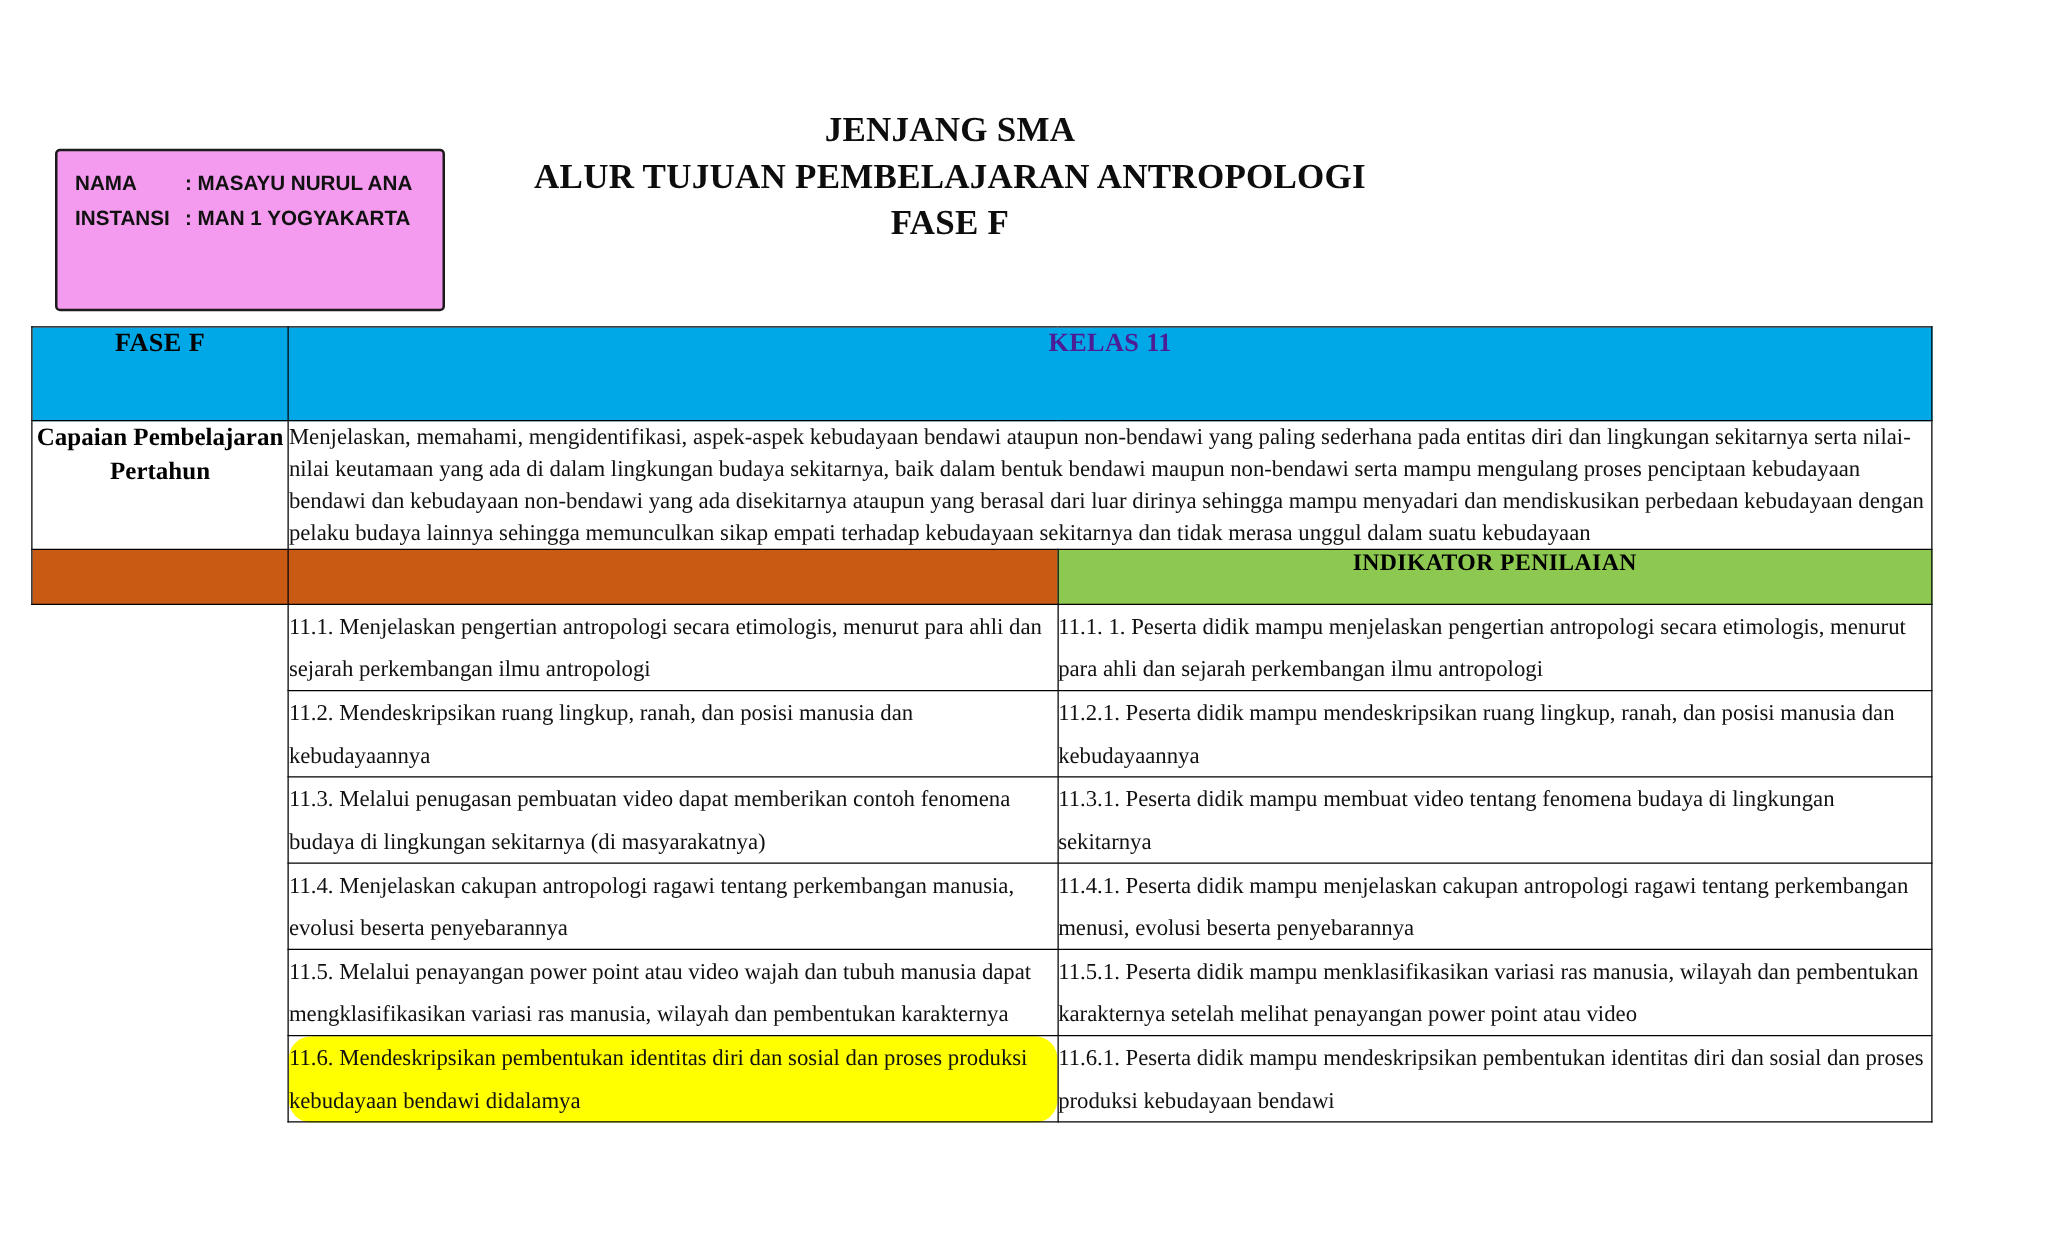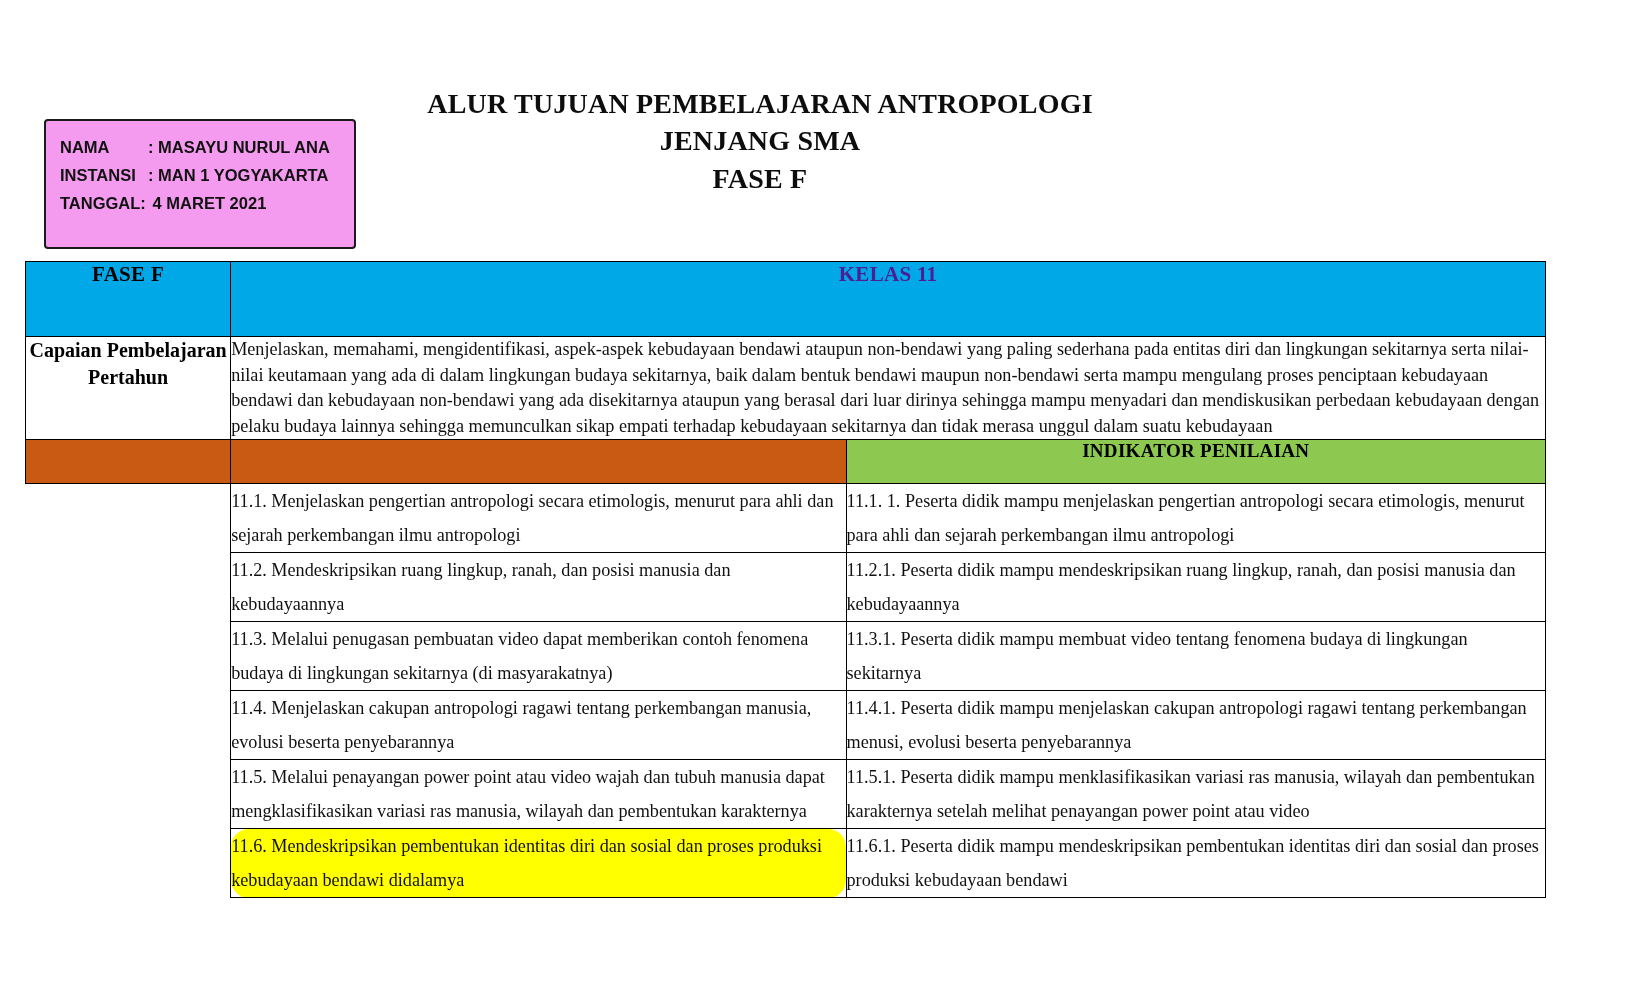--- a/index.html
+++ b/index.html
@@ -162,35 +162,32 @@
     border-radius: 18px;
   }
   .indikator-cell.mid {
     vertical-align: middle;
   }
 </style>
 </head>
 <body>
 
 <div class="title-block">
+  <div class="title-line title-line-2">JENJANG SMA</div>
   <div class="title-line title-line-1">ALUR TUJUAN  PEMBELAJARAN ANTROPOLOGI</div>
-  <div class="title-line title-line-2">JENJANG SMA</div>
   <div class="title-line title-line-3">FASE F</div>
 </div>
 
 <div class="info-box">
   <div class="info-row">
     <span class="info-label">NAMA</span><span>: </span><span>MASAYU NURUL ANA</span>
   </div>
   <div class="info-row">
     <span class="info-label">INSTANSI</span><span>: </span><span>MAN 1 YOGYAKARTA</span>
   </div>
-  <div class="info-row">
-    <span class="info-label">TANGGAL:</span><span> </span><span>4 MARET 2021</span>
-  </div>
 </div>
 
 <table class="atp">
   <colgroup>
     <col class="col-a">
     <col class="col-b">
     <col class="col-c">
   </colgroup>
 
   <tbody>

